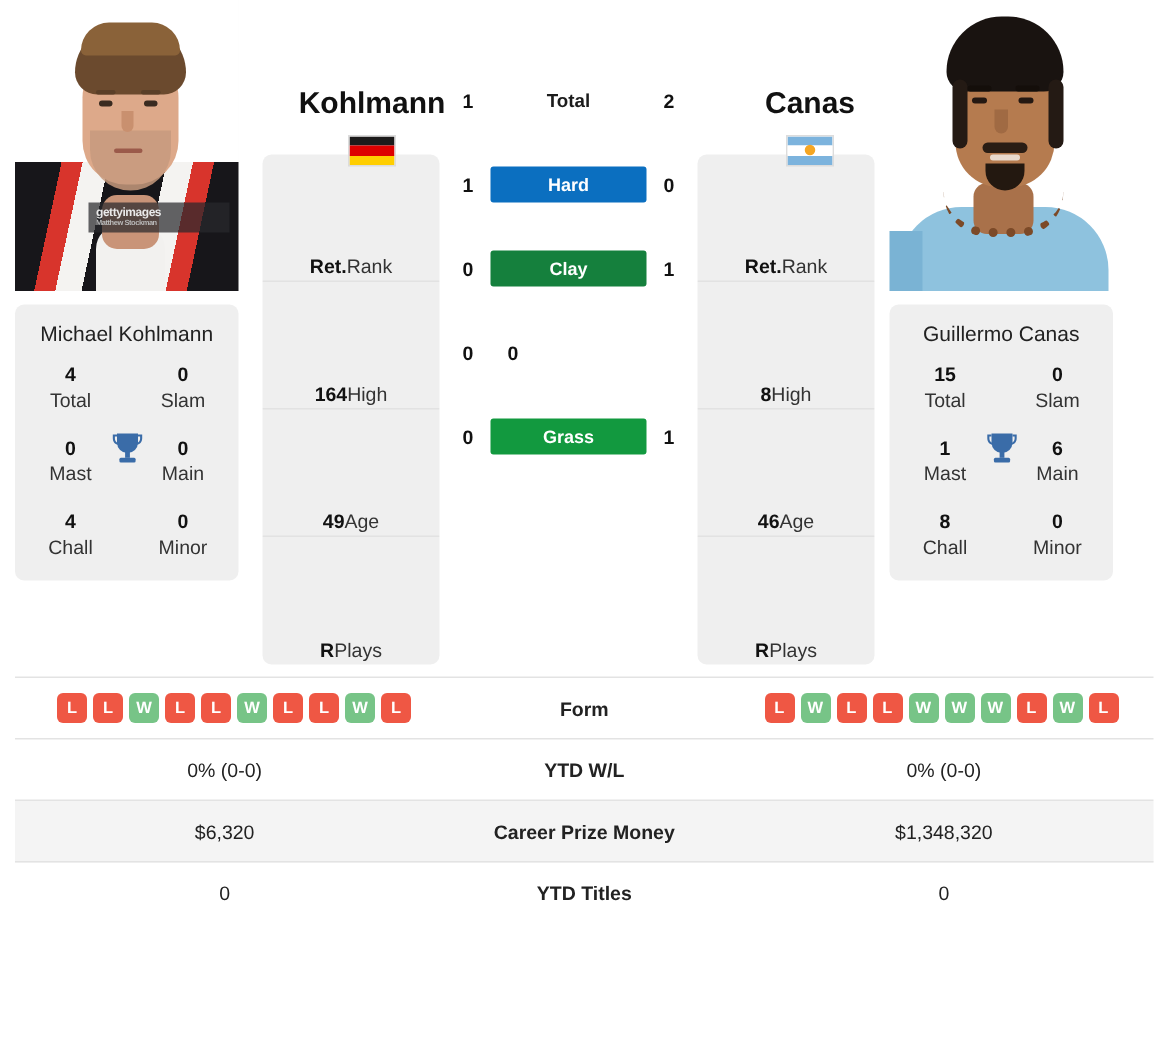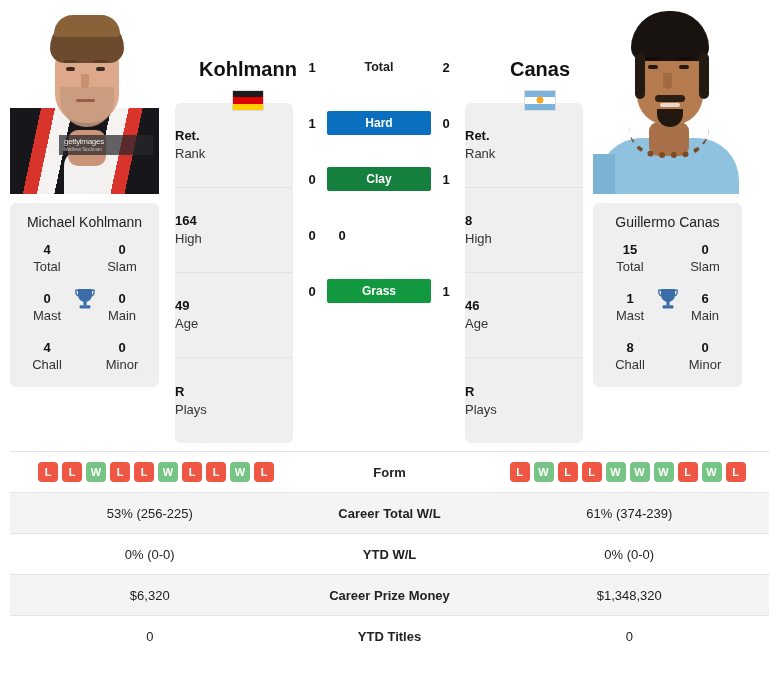--- a/index.html
+++ b/index.html
@@ -80,20 +80,21 @@
     position:absolute; left:71px; top:79px; width:8px; height:14px;
     background:#c9906f; border-radius:0 0 5px 5px;
   }
   .ph-left .mouth {
     position:absolute; left:66px; top:104px; width:19px; height:3px;
     background:#9b5a4a; border-radius:2px;
   }
   .ph-left .watermark {
     position:absolute; left:49px; top:140px; width:94px; height:20px;
     background:rgba(40,40,45,.72);
+    font-weight:bold;
   }
   .ph-left .watermark span {
     position:absolute; left:5px; top:2px; font-size:8px; color:#e9e9e9;
     font-family:"Liberation Sans", sans-serif; letter-spacing:-.3px;
   }
   .ph-left .watermark span.sub { top:11px; font-size:5px; color:#b9b9b9; }
 
   
   .ph-right { background:#ffffff; }
   .ph-right .torso {
@@ -193,22 +194,22 @@
     flex: 0 0 118px;
     margin-left: 10px;
     margin-top: 108px;
     background: #efefef;
     border-radius: 6px;
     overflow: hidden;
   }
   .info-cell {
     height: 85px;
     display: flex;
-    flex-direction: column;
-    align-items: flex-start;
+    flex-direction: row;
+    align-items: flex-end;
     justify-content: center;
     border-bottom: 1px solid #e2e2e2;
   }
   .info-cell:last-child { border-bottom: none; }
   .info-cell .num { font-size: 13px; font-weight: bold; color: #111; line-height: 18px; }
   .info-cell .lbl { font-size: 13px; color: #333; line-height: 18px; }
 
   
   .surface-col {
     width: 164px;
@@ -585,25 +586,20 @@
             <div class="badge L">L</div>
             <div class="badge W">W</div>
             <div class="badge W">W</div>
             <div class="badge W">W</div>
             <div class="badge L">L</div>
             <div class="badge W">W</div>
             <div class="badge L">L</div>
           </div>
     </td>
   </tr>
-  <tr class="shade">
-    <td>53% (256-225)</td>
-    <td class="mid">Career Total W/L</td>
-    <td>61% (374-239)</td>
-  </tr>
   <tr>
     <td>0% (0-0)</td>
     <td class="mid">YTD W/L</td>
     <td>0% (0-0)</td>
   </tr>
   <tr class="shade">
     <td>$6,320</td>
     <td class="mid">Career Prize Money</td>
     <td>$1,348,320</td>
   </tr>

